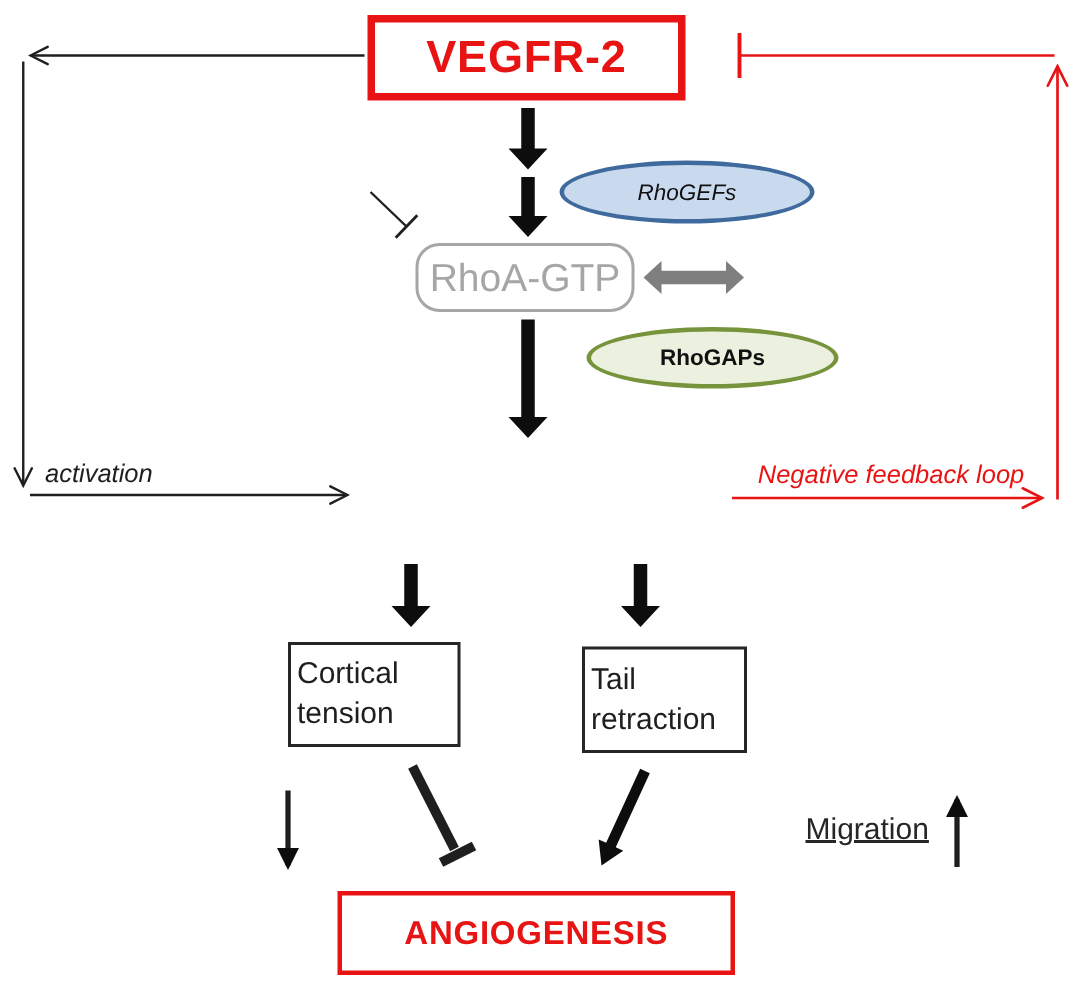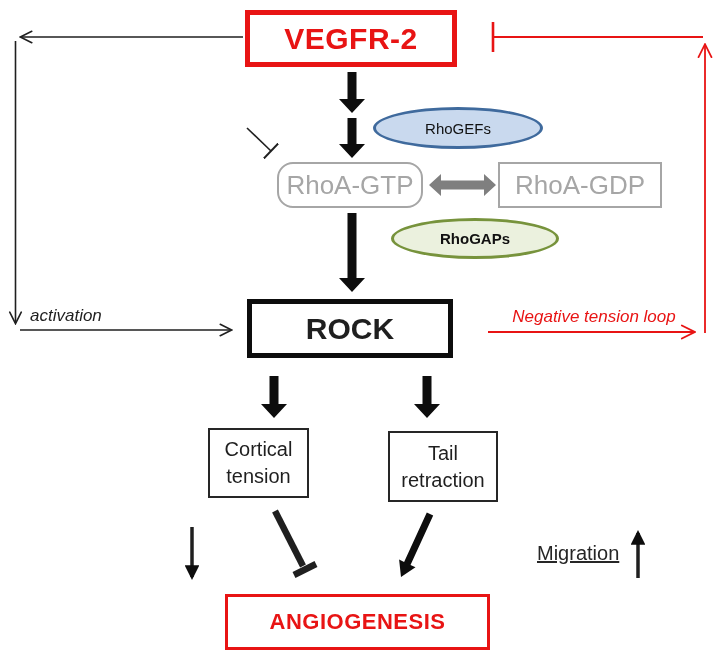--- a/index.html
+++ b/index.html
@@ -6,44 +6,44 @@
     --c-red:#e81414; --c-ink:#1f1f1f; --c-gray-node:#a6a6a6; --c-gray-arrow:#7f7f7f;
     --c-blue-fill:#c9d9ee; --c-blue-stroke:#3f6a9d; --c-green-fill:#ebf1de; --c-green-stroke:#77933c;
   }
   html,body{margin:0;padding:0;background:#fff;}
   .stage{
     position:relative;width:721px;height:663px;background:#ffffff;overflow:hidden;
     font-family:"Liberation Sans", sans-serif;color:var(--c-ink,#1f1f1f);
   }
   .layer{position:absolute;left:0;top:0;width:721px;height:663px;}
   .node{position:absolute;display:flex;align-items:center;justify-content:center;
-        text-align:center;box-sizing:border-box;background:#fff;}
+        text-align:left;box-sizing:border-box;background:#fff;}
   .sk-ink{stroke:var(--c-ink,#1f1f1f);}
   .sk-red{stroke:var(--c-red,#e81414);}
   .fl-ink{fill:#0d0d0d;}
   .fl-gray{fill:var(--c-gray-arrow,#7f7f7f);}
 
   .vegfr2{left:245px;top:10px;width:212px;height:57px;border:5px solid var(--c-red,#e81414);
           color:var(--c-red,#e81414);font-size:30px;font-weight:bold;letter-spacing:.5px;}
   .ccm2{left:153px;top:75px;width:110px;height:52px;border:2px solid var(--c-ink,#1f1f1f);
         font-size:29px;}
   .graybox{border:2px solid var(--c-gray-node,#a6a6a6);color:var(--c-gray-node,#a6a6a6);font-size:26px;}
   .rhoagtp{left:277px;top:162px;width:146px;height:46px;border-radius:16px;}
   .rhoagdp{left:498px;top:162px;width:164px;height:46px;}
   .rock{left:247px;top:299px;width:206px;height:59px;border:5px solid #0d0d0d;
         font-size:30px;font-weight:bold;}
   .smallbox{border:2px solid #262626;font-size:20px;line-height:27px;padding:4px;}
-  .cortical{left:192px;top:428px;width:101px;height:70px;margin-left:16px;}
+  .cortical{left:192px;top:428px;width:115px;height:70px;}
   .tail{left:388px;top:431px;width:110px;height:71px;}
   .angio{left:225px;top:594px;width:265px;height:56px;border:3.5px solid var(--c-red,#e81414);
          color:var(--c-red,#e81414);font-size:22px;font-weight:bold;letter-spacing:.5px;}
   .ellipse{position:absolute;display:flex;align-items:center;justify-content:center;
            border-radius:50%;font-size:15px;color:#111;box-sizing:border-box;}
   .rhogefs{left:373px;top:107px;width:170px;height:42px;
-           background:var(--c-blue-fill,#c9d9ee);border:3px solid var(--c-blue-stroke,#3f6a9d);}
+           background:var(--c-blue-fill,#c9d9ee);border:3px solid var(--c-blue-stroke,#3f6a9d);font-style:italic;}
   .rhogaps{left:391px;top:218px;width:168px;height:41px;
            background:var(--c-green-fill,#ebf1de);border:3px solid var(--c-green-stroke,#77933c);font-weight:bold;}
   .flabel{position:absolute;white-space:nowrap;}
   .rho-ind{left:30px;top:304px;font-size:17px;font-style:italic;line-height:23px;}
   .negfb{left:487px;top:307px;width:214px;text-align:center;font-size:17px;font-style:italic;
          color:var(--c-red,#e81414);}
   .branching{left:85px;top:542px;font-size:20px;color:#262626;}
   .migration{left:537px;top:542px;font-size:20px;color:#262626;text-decoration:underline;}
 </style>
 </head>
@@ -98,34 +98,32 @@
     <line x1="703" y1="37" x2="493" y2="37" stroke-width="1.8" class="sk-red" marker-end="url(#tbarRed)"></line>
   </svg>
 
   <div class="node vegfr2">VEGFR-2</div>
 
 
   <div class="ellipse rhogefs">RhoGEFs</div>
 
   <div class="node graybox rhoagtp">RhoA-GTP</div>
 
-  <div class="node graybox rhoagdp">RhoA-GDP</div>
 
   <div class="ellipse rhogaps">RhoGAPs</div>
 
-  <div class="node rock">ROCK</div>
 
   <div class="node smallbox cortical">Cortical tension</div>
 
   <div class="node smallbox tail">Tail retraction</div>
 
   <div class="node angio">ANGIOGENESIS</div>
 
   <div class="flabel rho-ind">
     <div>activation</div>
   </div>
 
-  <div class="flabel negfb">Negative tension loop</div>
+  <div class="flabel negfb">Negative feedback loop</div>
 
 
   <div class="flabel migration">Migration</div>
 
 </div>
 
 </body></html>

